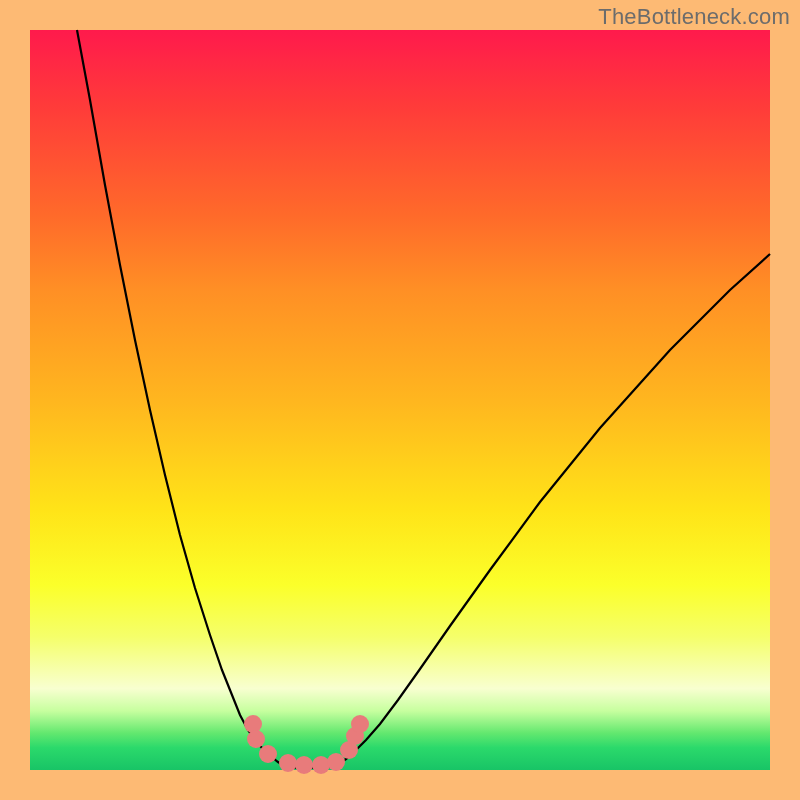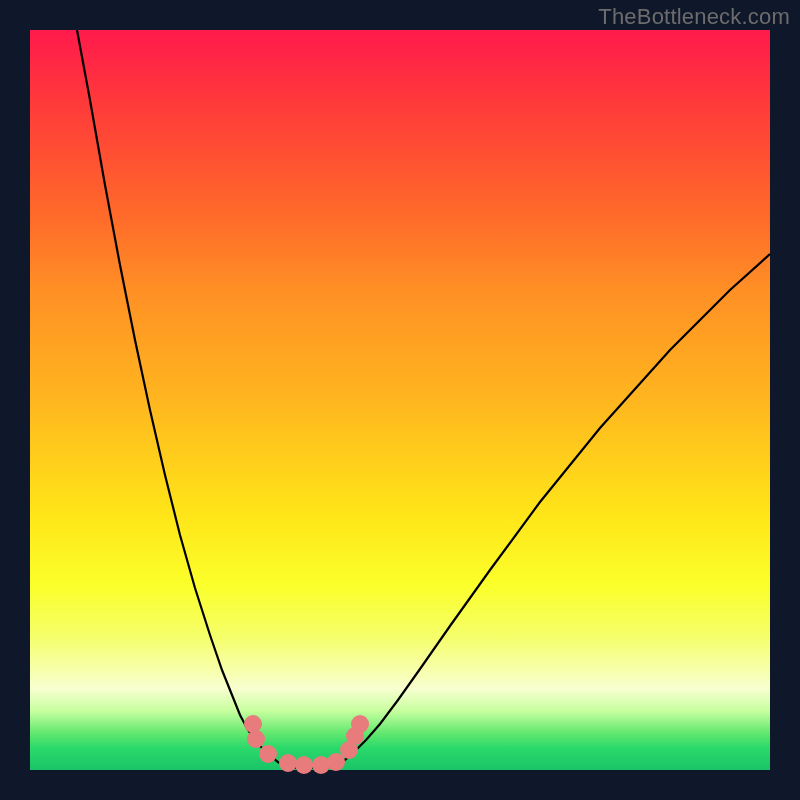--- a/index.html
+++ b/index.html
@@ -10,21 +10,21 @@
     overflow: hidden;
     background: #000;
     font-family: Arial, Helvetica, sans-serif;
   }
   .frame {
     position: absolute;
     left: 0;
     top: 0;
     width: 800px;
     height: 800px;
-    background: #0f172a;
+    background: #fdba74;
   }
   .plot-area {
     position: absolute;
     left: 30px;
     top: 30px;
     width: 740px;
     height: 740px;
     
     background: linear-gradient(
       to bottom,

